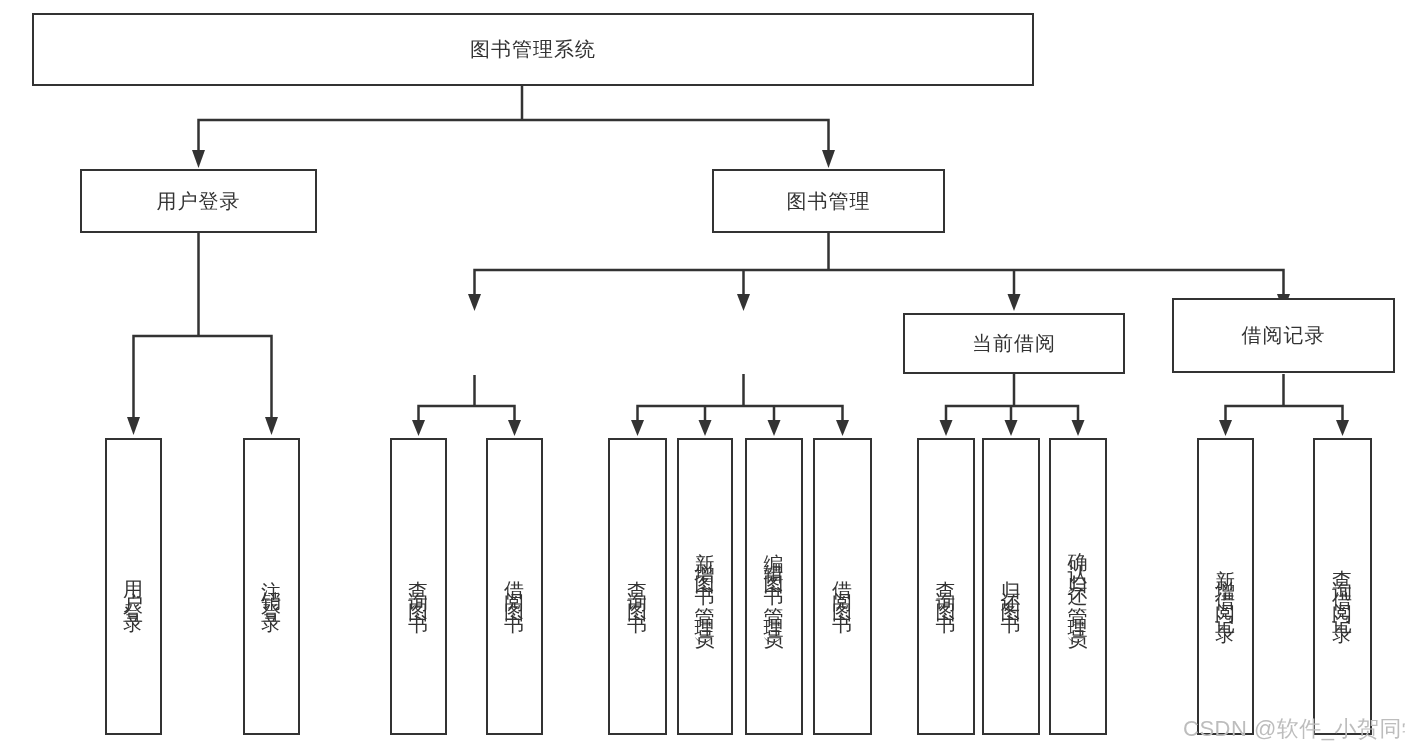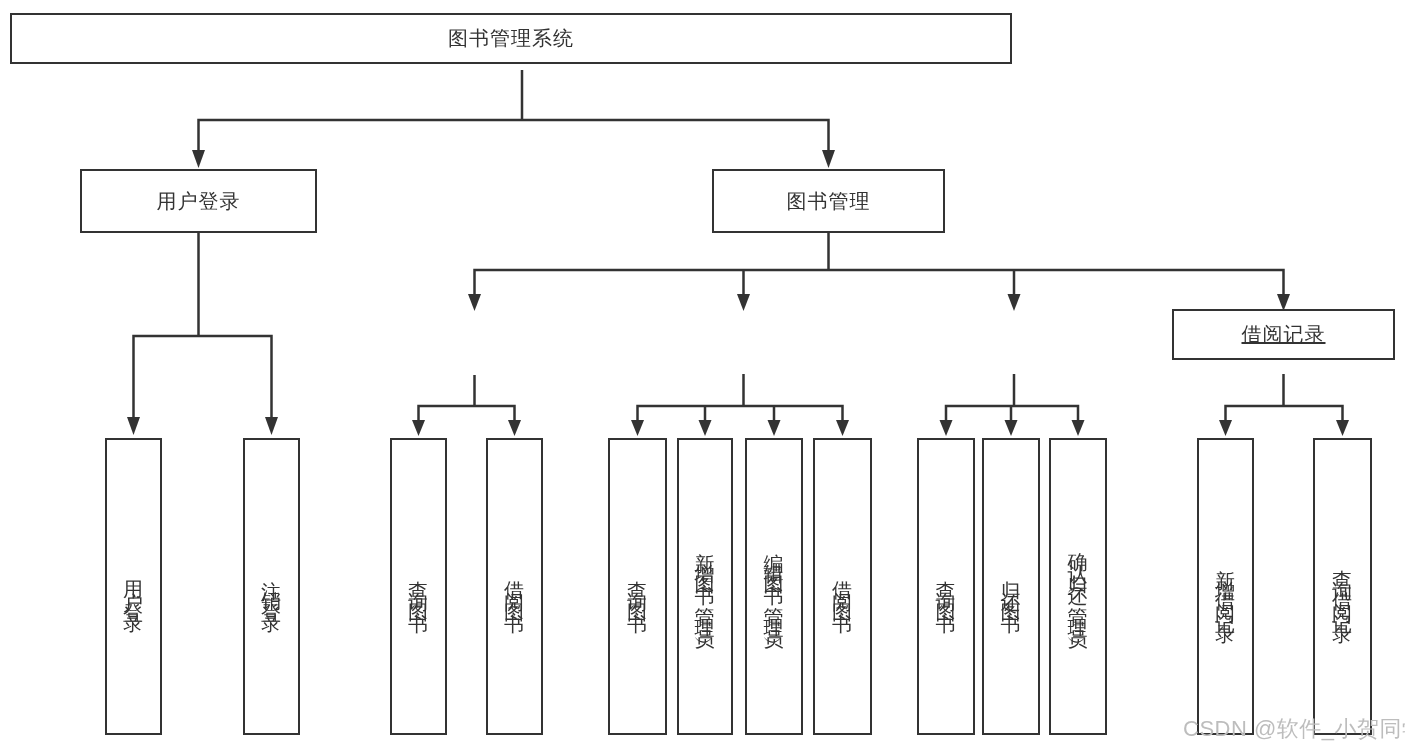--- a/index.html
+++ b/index.html
@@ -100,26 +100,27 @@
       <polygon points="1004.5,420 1017.5,420 1011,436" fill="#333333" stroke="none"></polygon>
       <polygon points="1071.5,420 1084.5,420 1078,436" fill="#333333" stroke="none"></polygon>
     </g>
     <g stroke="#333333" stroke-width="2.5" fill="none">
       <path d="M1283.5 374 V406 M1224.25 406 H1343.75 M1225.5 405 V421 M1342.5 405 V421"></path>
       <polygon points="1219,420 1232,420 1225.5,436" fill="#333333" stroke="none"></polygon>
       <polygon points="1336,420 1349,420 1342.5,436" fill="#333333" stroke="none"></polygon>
     </g>
   </svg>
 
-  <div class="box hlabel" style="left:10px; top:13px; width:1002px; height:51px;">图书管理系统</div>
+  <div class="box hlabel" style="left:32px; top:13px; width:1002px; height:73px;">图书管理系统</div>
 
   <div class="box hlabel" style="left:80px; top:169px; width:237px; height:64px;">用户登录</div>
   <div class="box hlabel" style="left:712px; top:169px; width:233px; height:64px;">图书管理</div>
 
-  <div class="box hlabel" style="left:1172px; top:309px; width:223px; height:51px;text-decoration:underline;">借阅记录</div>
+  <div class="box hlabel" style="left:903px; top:313px; width:222px; height:61px;">当前借阅</div>
+  <div class="box hlabel" style="left:1172px; top:298px; width:223px; height:75px;">借阅记录</div>
 
   <div class="box vlabel" style="left:105px; top:438px; width:57px; height:297px;">
     <span>用户登录</span>
   </div>
   <div class="box vlabel" style="left:243px; top:438px; width:57px; height:297px;">
     <span>注销登录</span>
   </div>
 
   <div class="box vlabel" style="left:390px; top:438px; width:57px; height:297px;">
     <span>查询图书</span>

